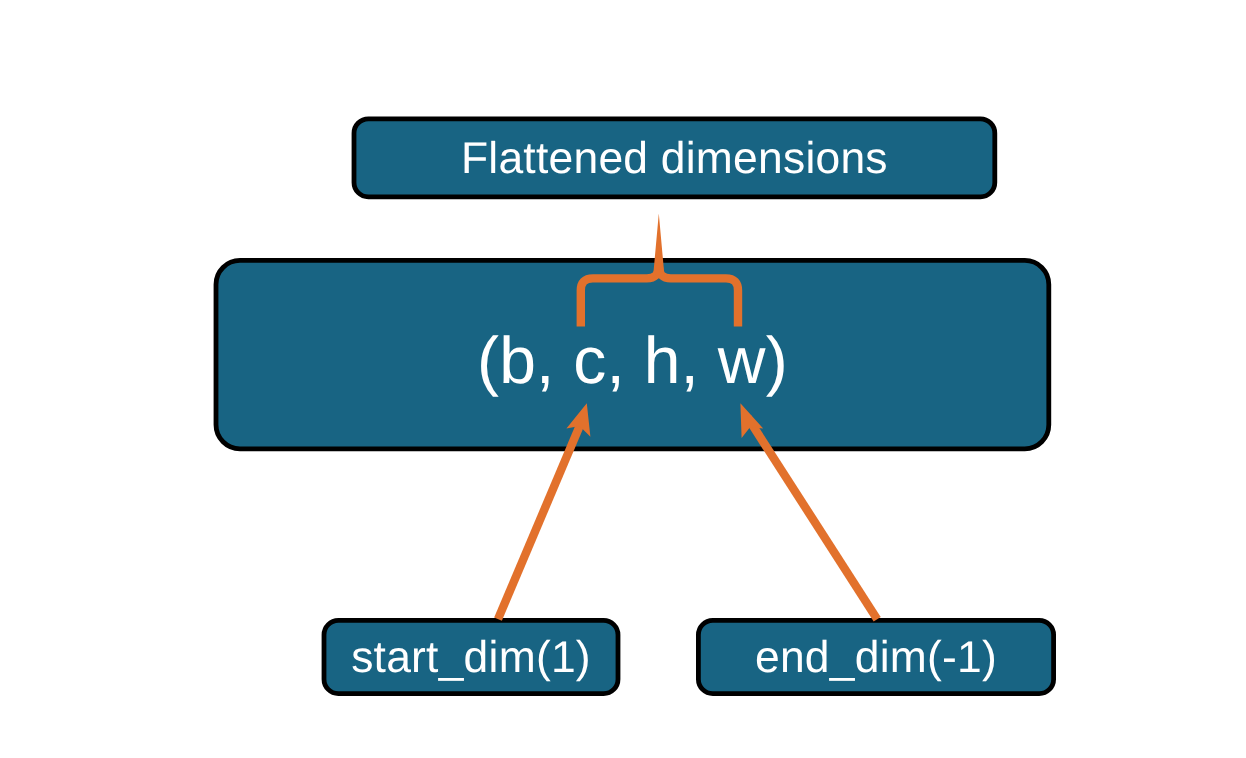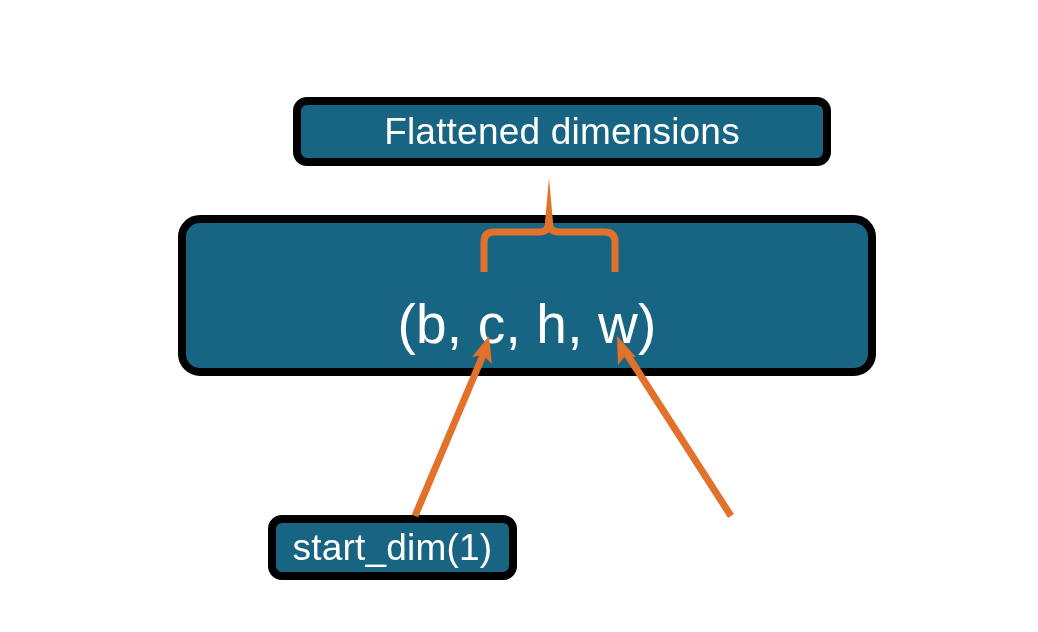--- a/index.html
+++ b/index.html
@@ -15,21 +15,21 @@
     position: relative;
     width: 1038px;
     height: 632px;
     background: #ffffff;
     overflow: hidden;
   }
   .node {
     position: absolute;
     box-sizing: border-box;
     background: #186483;
-    border: 8px solid #000000;
+    border: 4px solid #000000;
     border-radius: 16px;
     display: flex;
     align-items: center;
     justify-content: center;
     color: #ffffff;
     font-family: "Liberation Sans", sans-serif;
     font-weight: 400;
     letter-spacing: 0.2px;
     z-index: 2;
   }
@@ -42,21 +42,21 @@
     font-size: 37px;
   }
   #node-shape {
     left: 178px;
     top: 215px;
     width: 698px;
     height: 161px;
     border-radius: 22px;
     font-size: 55px;
     align-items: flex-end;
-    padding-bottom: 4px;
+    padding-bottom: 32px;
   }
   #node-shape .label {
     transform: translateY(-8px);
   }
   #node-start-dim {
     left: 268px;
     top: 515px;
     width: 249px;
     height: 65px;
     border-radius: 14px;
@@ -101,20 +101,23 @@
   </div>
 
   <div class="node" id="node-shape">
     <span class="label">(b, c, h, w)</span>
   </div>
 
   <div class="node" id="node-start-dim">
     <span class="label">start_dim(1)</span>
   </div>
 
+  <div class="node" id="node-end-dim">
+    <span class="label">end_dim(-1)</span>
+  </div>
 
   <svg id="connectors" viewBox="0 0 1038 632">
 
     <g>
       <path class="conn-stroke" d="M 484 272
                L 484 242
                Q 484 232 494 232
                L 539 232
                Q 549 232 549 222
                Q 549 232 559 232

